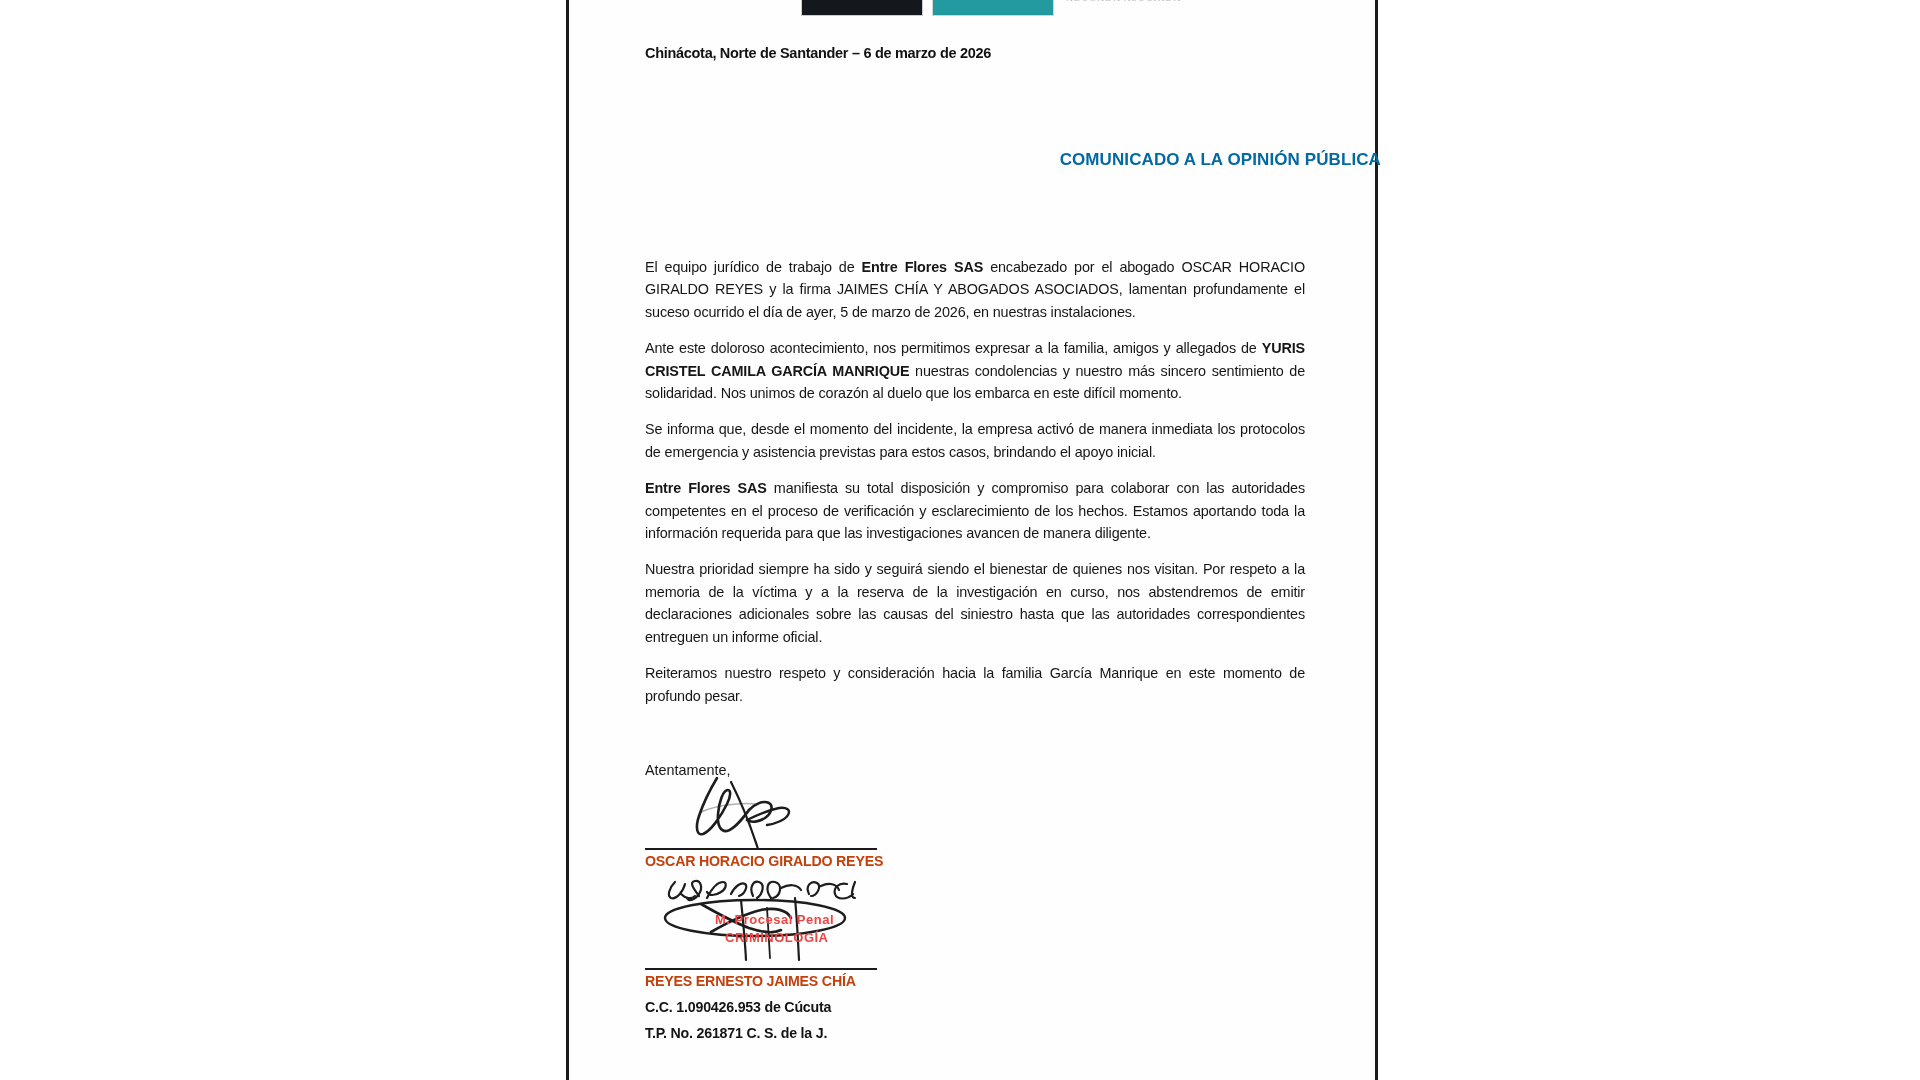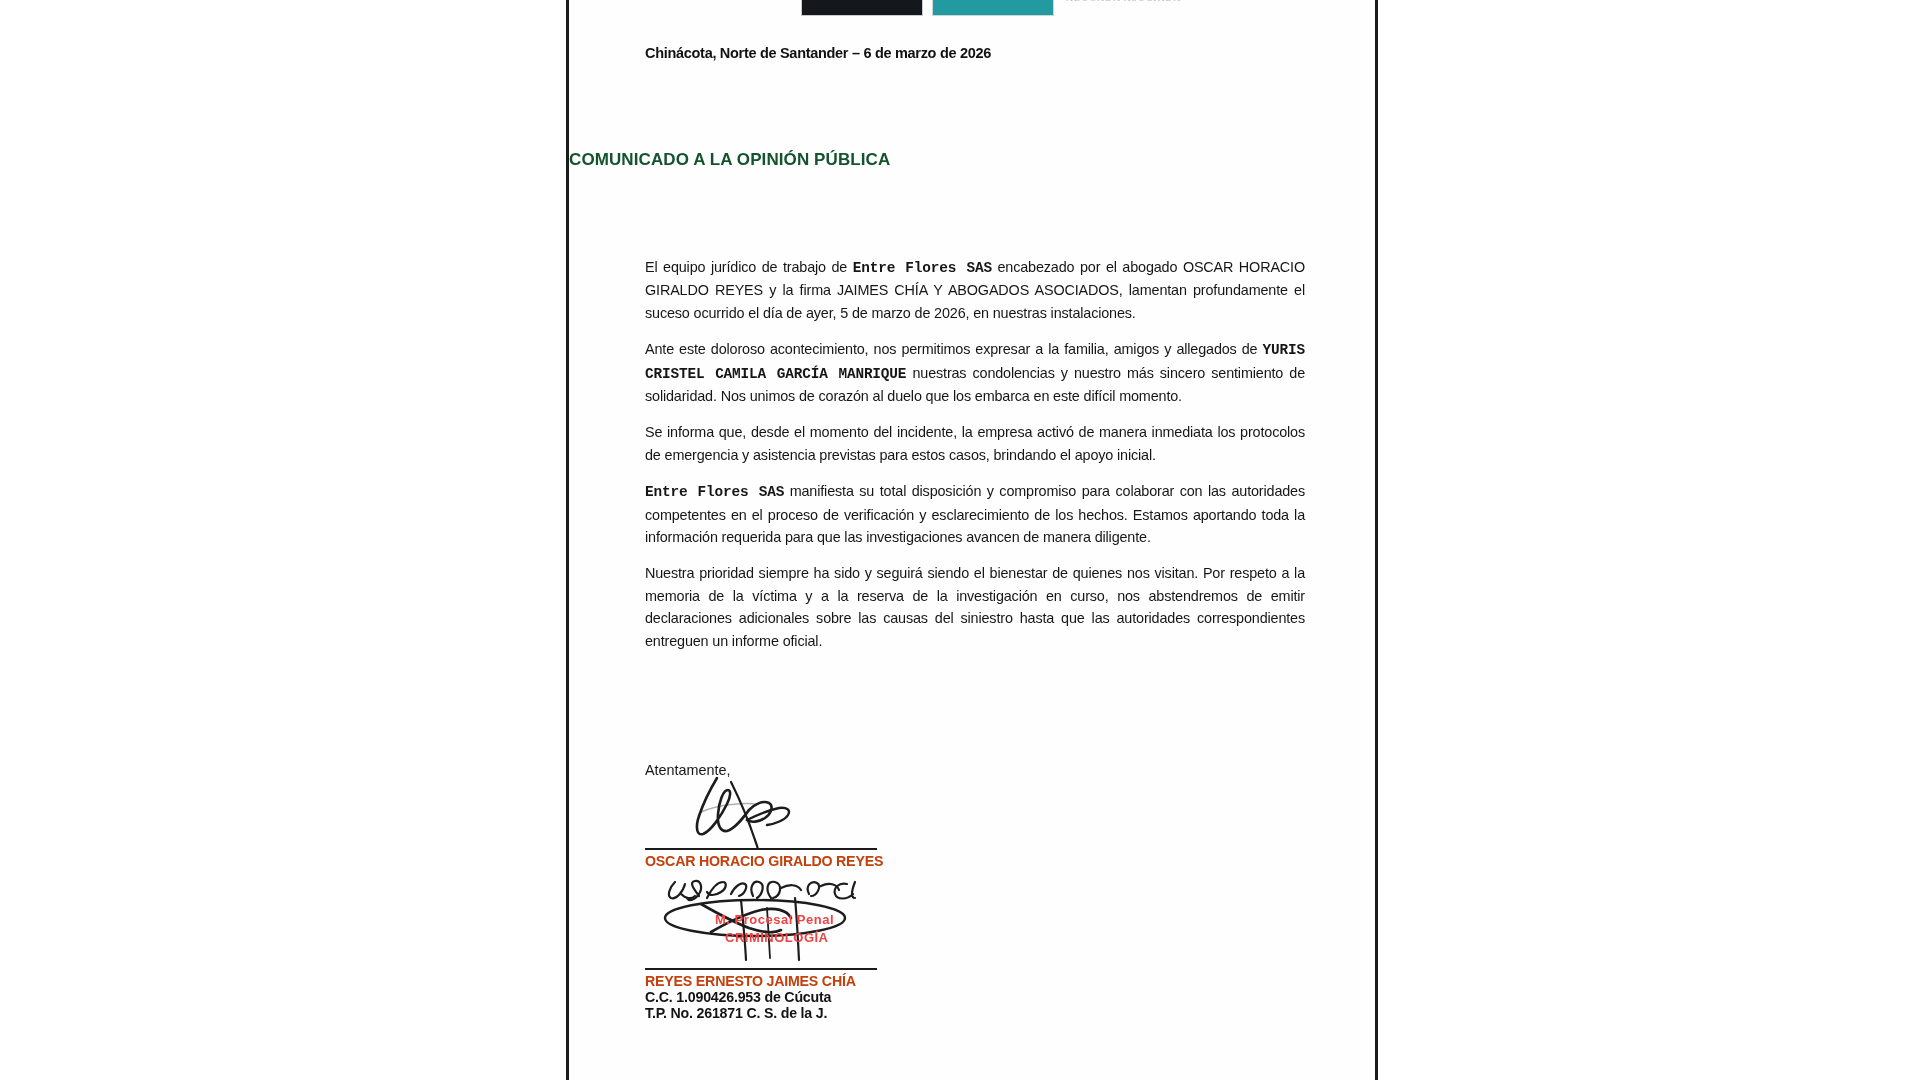--- a/index.html
+++ b/index.html
@@ -91,42 +91,42 @@
     letter-spacing: -0.3px;
     color: #121212;
     white-space: nowrap;
   }
 
   #doc-title {
     position: absolute;
     left: 0;
     right: 0;
     top: 150px;
-    text-align: left;
+    text-align: right;
     font-size: 17px;
     font-weight: 700;
     letter-spacing: 0.1px;
-    color: #14532d;
+    color: #0369a1;
   }
 
   #paragraph-stack {
     position: absolute;
     left: 76px;
     top: 256px;
     width: 660px;
   }
   .doc-paragraph {
     font-size: 14.4px;
     line-height: 22.4px;
     text-align: justify;
     color: #161616;
     margin: 0 0 14px 0;
     letter-spacing: -0.15px;
   }
-  .doc-paragraph b { font-weight: 700; font-family: Liberation Mono, monospace; }
+  .doc-paragraph b { font-weight: 700; }
 
   #closing-word {
     position: absolute;
     left: 76px;
     top: 762px;
     font-size: 14.4px;
     color: #161616;
     text-align: right;
   }
 
@@ -155,21 +155,21 @@
     letter-spacing: -0.2px;
     color: #c2410c;
     margin-top: 3px;
     white-space: nowrap;
   }
   .sig-detail {
     font-size: 14.2px;
     font-weight: 700;
     letter-spacing: -0.2px;
     color: #141414;
-    margin-top: 0;
+    margin-top: 10px;
     white-space: nowrap;
   }
   .stamp-line {
     position: absolute;
     left: 70px;
     font-size: 13px;
     font-weight: 700;
     letter-spacing: 0.5px;
     color: #ef4444;
   }
@@ -194,20 +194,21 @@
       <div id="dateline">Chinácota, Norte de Santander – 6 de marzo de 2026</div>
 
       <div id="doc-title">COMUNICADO A LA OPINIÓN PÚBLICA</div>
 
       <div id="paragraph-stack">
         <p class="doc-paragraph">El equipo jurídico de trabajo de <b>Entre Flores SAS</b> encabezado por el abogado OSCAR HORACIO GIRALDO REYES y la firma JAIMES CHÍA Y ABOGADOS ASOCIADOS, lamentan profundamente el suceso ocurrido el día de ayer, 5 de marzo de 2026, en nuestras instalaciones.</p>
         <p class="doc-paragraph">Ante este doloroso acontecimiento, nos permitimos expresar a la familia, amigos y allegados de <b>YURIS CRISTEL CAMILA GARCÍA MANRIQUE</b> nuestras condolencias y nuestro más sincero sentimiento de solidaridad. Nos unimos de corazón al duelo que los embarca en este difícil momento.</p>
         <p class="doc-paragraph">Se informa que, desde el momento del incidente, la empresa activó de manera inmediata los protocolos de emergencia y asistencia previstas para estos casos, brindando el apoyo inicial.</p>
         <p class="doc-paragraph"><b>Entre Flores SAS</b> manifiesta su total disposición y compromiso para colaborar con las autoridades competentes en el proceso de verificación y esclarecimiento de los hechos. Estamos aportando toda la información requerida para que las investigaciones avancen de manera diligente.</p>
         <p class="doc-paragraph">Nuestra prioridad siempre ha sido y seguirá siendo el bienestar de quienes nos visitan. Por respeto a la memoria de la víctima y a la reserva de la investigación en curso, nos abstendremos de emitir declaraciones adicionales sobre las causas del siniestro hasta que las autoridades correspondientes entreguen un informe oficial.</p>
+        <p class="doc-paragraph">Reiteramos nuestro respeto y consideración hacia la familia García Manrique en este momento de profundo pesar.</p>
       </div>
 
       <div id="closing-word">Atentamente,</div>
 
       <div id="sig-block-1" class="sig-block">
         <div class="sig-ink">
           <svg width="300" height="72" viewBox="0 0 300 72" xmlns="http://www.w3.org/2000/svg">
             <g fill="none" stroke="#1d1d1d" stroke-linecap="round" stroke-linejoin="round">
               <path d="M72 2 C66 12 58 28 54 40 C50 52 52 60 58 58 C66 55 76 40 82 28 C86 20 86 14 83 14 C78 14 74 26 73 38 C72 50 76 56 82 55 C90 53 98 42 104 34" stroke-width="2.6"></path>
               <path d="M104 34 C110 28 118 24 124 27 C129 30 126 38 120 42 C114 46 106 47 102 44" stroke-width="2.6"></path>

